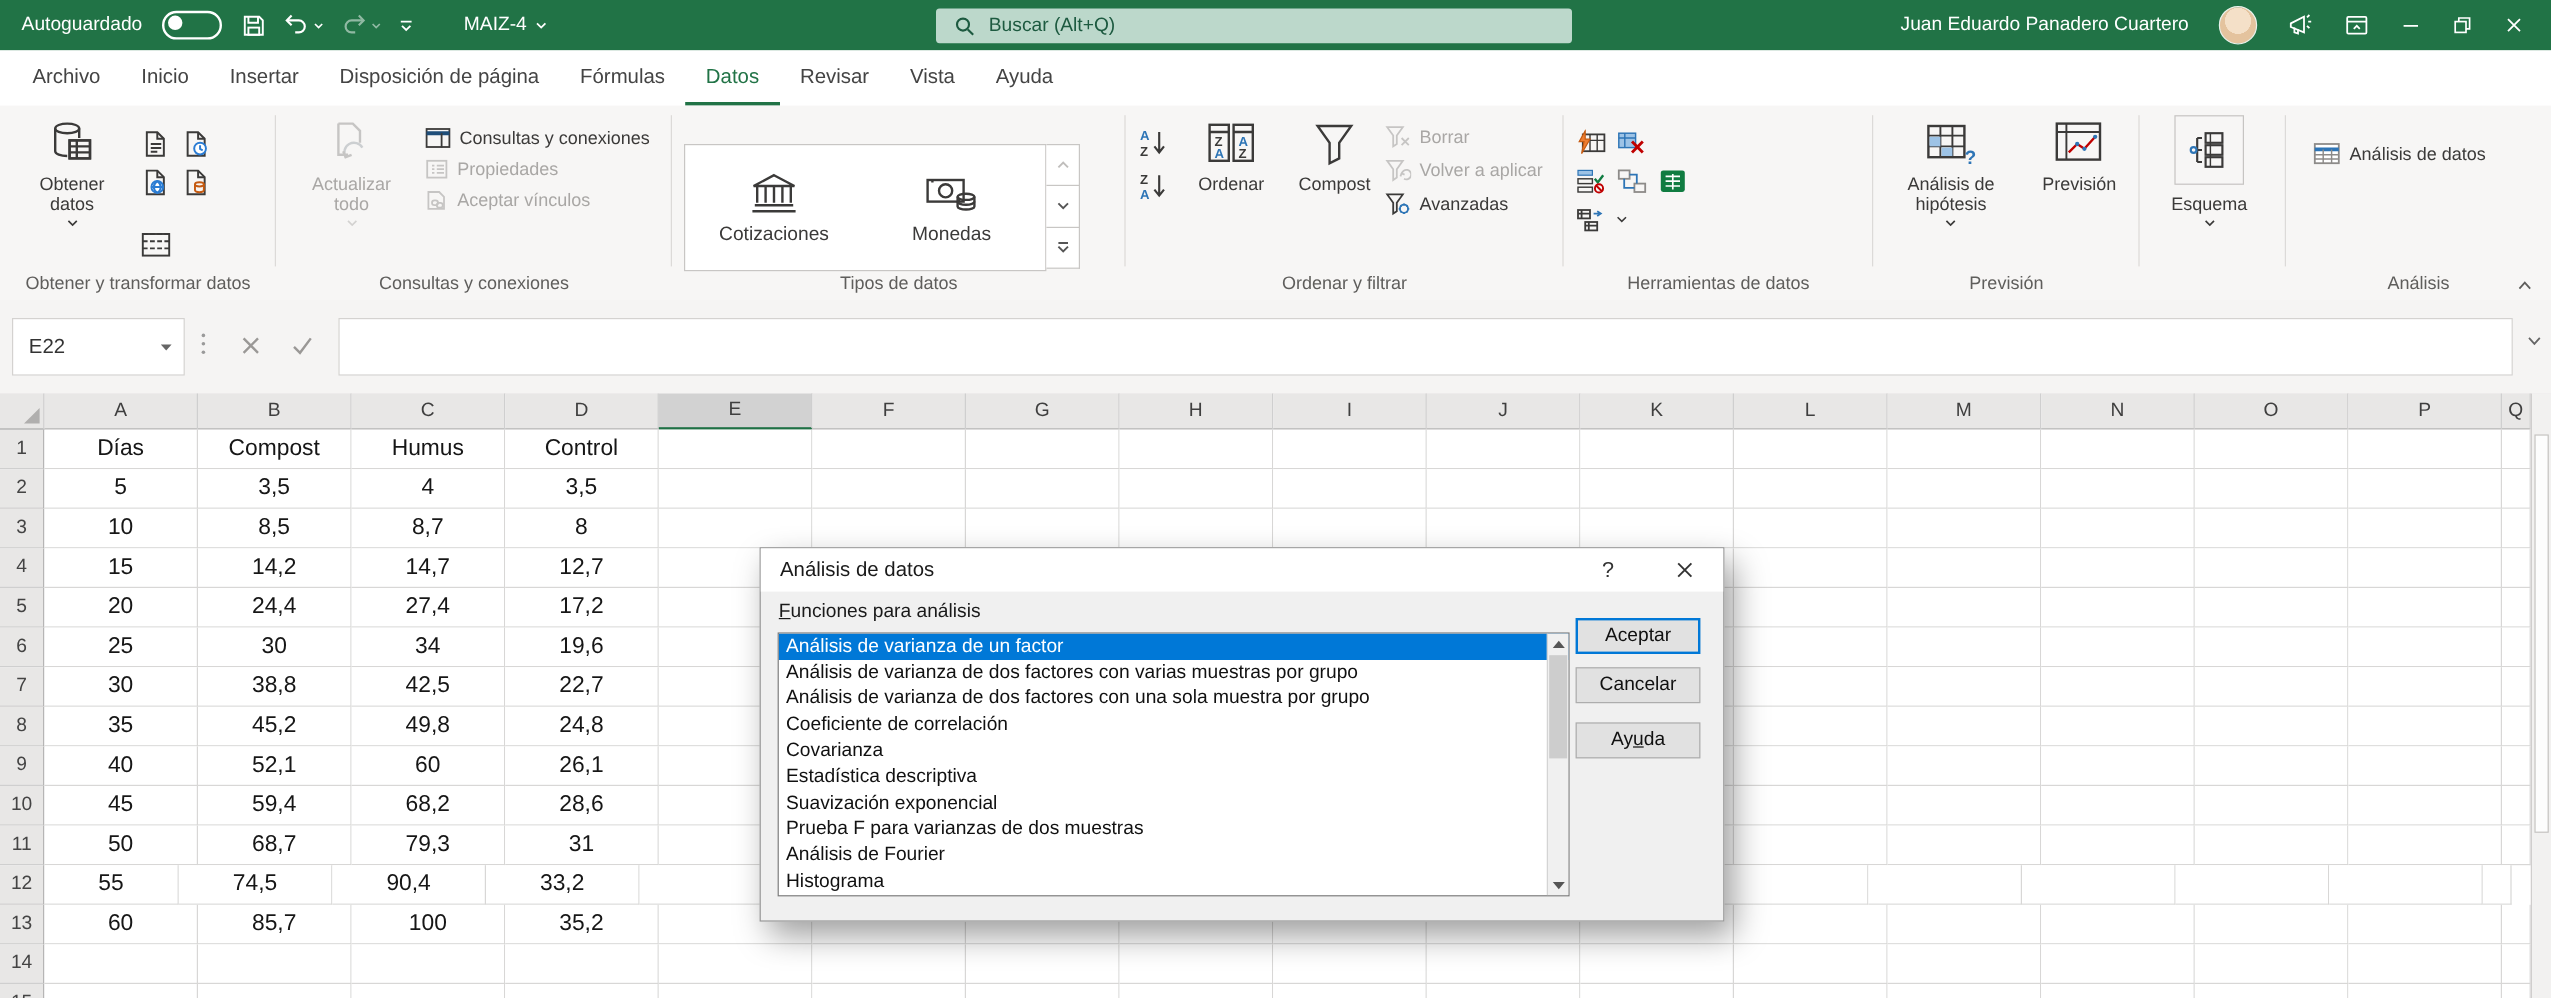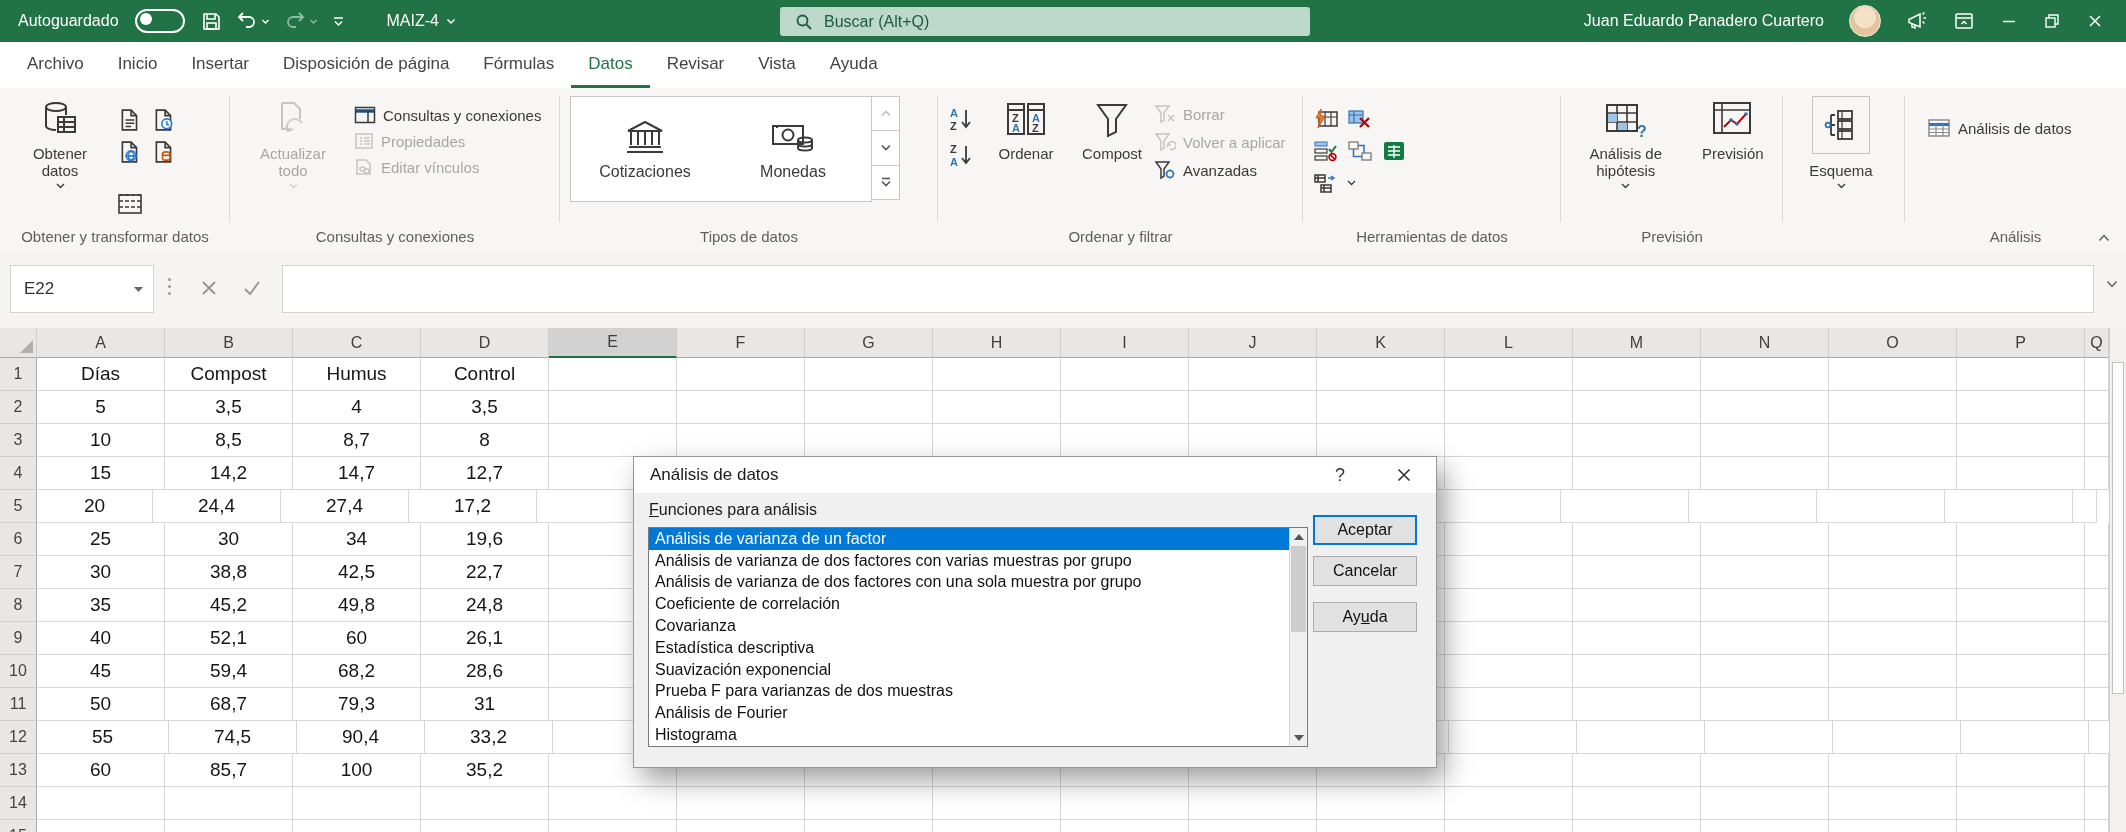--- a/index.html
+++ b/index.html
@@ -39,21 +39,21 @@
   .rg::after{content:'';position:absolute;right:0;top:8px;bottom:28px;width:1px;background:#dcdad8;}
   .rg:last-child::after{display:none}
   .rgbody{display:flex;align-items:flex-start;padding:8px 6px 0 10px;gap:8px;}
   .rglabel{position:absolute;left:0;right:0;bottom:5px;text-align:center;font-size:15px;color:#5f5e5c;white-space:nowrap;}
   .bigbtn{display:flex;flex-direction:column;align-items:center;gap:4px;padding:3px 5px;font-size:15px;line-height:1.14;color:#3b3a39;text-align:center;}
   .smallstack{display:flex;flex-direction:column;gap:8px;margin-top:10px;}
   .smallitem{display:flex;align-items:center;gap:7px;font-size:15px;color:#3b3a39;white-space:nowrap;}
   .disabled{color:#a9a7a5;}
   .disabled svg{opacity:.45;}
   .filegrid{display:grid;grid-template-columns:24px 24px;gap:8px 10px;margin-top:12px;}
-  .gal{margin-top:0;display:flex;}
+  .gal{margin-top:24px;display:flex;}
   .galbox{width:300px;height:104px;background:#fff;border:1px solid #c8c6c4;display:flex;}
   .galitem{width:148px;display:flex;flex-direction:column;align-items:center;justify-content:center;gap:5px;font-size:16px;color:#3b3a39;}
   .galscroll{width:28px;height:104px;display:flex;flex-direction:column;}
   .galscroll>div{flex:1;background:#fff;border:1px solid #c8c6c4;border-left:none;display:flex;align-items:center;justify-content:center;}
   .galscroll>div+div{border-top:none;}
   .sortcol{display:flex;flex-direction:column;gap:10px;margin-top:10px;}
   .toolgrid{display:grid;grid-template-columns:auto auto auto;gap:10px 8px;margin-top:12px;align-items:center;}
   .boxicon{width:56px;height:56px;border:1px solid #c6c4c2;display:flex;align-items:center;justify-content:center;background:#f7f6f5;}
   .collapse-ribbon{position:absolute;right:16px;bottom:8px;}
 
@@ -297,21 +297,21 @@
                 <path d="M6 6h2M10 6h6M6 9h2M10 9h6M6 12h2M10 12h6"></path>
               </svg>
             <span>Propiedades</span>
           </span>
           <span class="smallitem disabled">
             <svg width="20" height="18" viewBox="0 0 20 18" fill="none" stroke="#8d8b89" stroke-width="1.5">
                 <path d="M3 2h9l4 4v10H3z"></path>
                 <rect x="6" y="9" width="5" height="4" rx="2"></rect>
                 <rect x="10" y="11" width="5" height="4" rx="2"></rect>
               </svg>
-            <span>Editar vínculos</span>
+            <span>Aceptar vínculos</span>
           </span>
         </span>
       </div>
       <div class="rglabel">Consultas y conexiones</div>
     </div>
 
     <div class="rg" style="width:378px">
       <div class="rgbody">
         <span class="gal">
           <span class="galbox">
@@ -668,21 +668,21 @@
           <div class="cell" style="width: 128px;"></div>
           <div class="cell" style="width: 128px;"></div>
           <div class="cell" style="width: 128px;"></div>
           <div class="cell" style="width: 128px;"></div>
           <div class="cell" style="width: 128px;"></div>
           <div class="cell" style="width: 128px;"></div>
           <div class="cell" style="width: 24px;"></div>
         </div>
         <div class="srow">
           <div class="rh">5</div>
-          <div class="cell" style="width: 116px;">20</div>
+          <div class="cell" style="width: 128px;">20</div>
           <div class="cell" style="width: 128px;">24,4</div>
           <div class="cell" style="width: 128px;">27,4</div>
           <div class="cell" style="width: 128px;">17,2</div>
           <div class="cell" style="width: 128px;"></div>
           <div class="cell" style="width: 128px;"></div>
           <div class="cell" style="width: 128px;"></div>
           <div class="cell" style="width: 128px;"></div>
           <div class="cell" style="width: 128px;"></div>
           <div class="cell" style="width: 128px;"></div>
           <div class="cell" style="width: 128px;"></div>
@@ -808,21 +808,21 @@
           <div class="cell" style="width: 128px;"></div>
           <div class="cell" style="width: 128px;"></div>
           <div class="cell" style="width: 128px;"></div>
           <div class="cell" style="width: 128px;"></div>
           <div class="cell" style="width: 128px;"></div>
           <div class="cell" style="width: 128px;"></div>
           <div class="cell" style="width: 24px;"></div>
         </div>
         <div class="srow">
           <div class="rh">12</div>
-          <div class="cell" style="width: 132px;">55</div>
+          <div class="cell" style="width: 112px;">55</div>
           <div class="cell" style="width: 128px;">74,5</div>
           <div class="cell" style="width: 128px;">90,4</div>
           <div class="cell" style="width: 128px;">33,2</div>
           <div class="cell" style="width: 128px;"></div>
           <div class="cell" style="width: 128px;"></div>
           <div class="cell" style="width: 128px;"></div>
           <div class="cell" style="width: 128px;"></div>
           <div class="cell" style="width: 128px;"></div>
           <div class="cell" style="width: 128px;"></div>
           <div class="cell" style="width: 128px;"></div>

